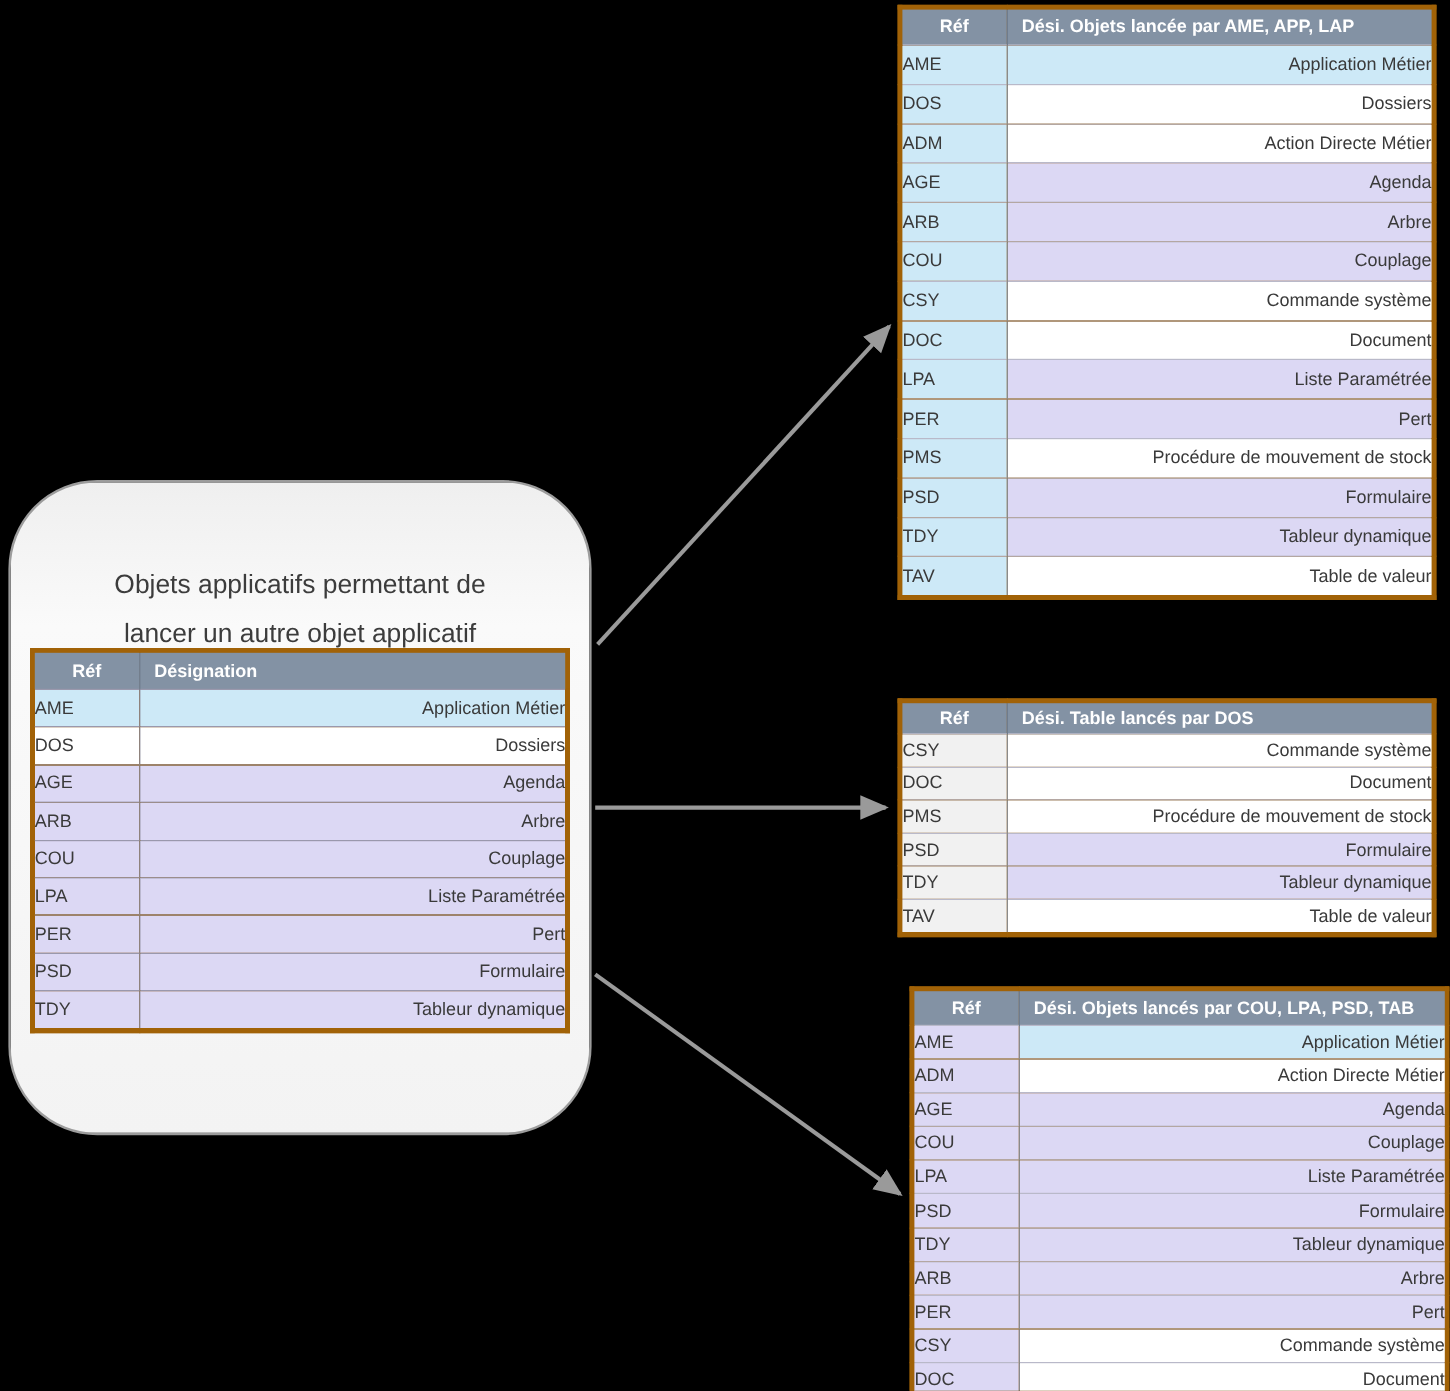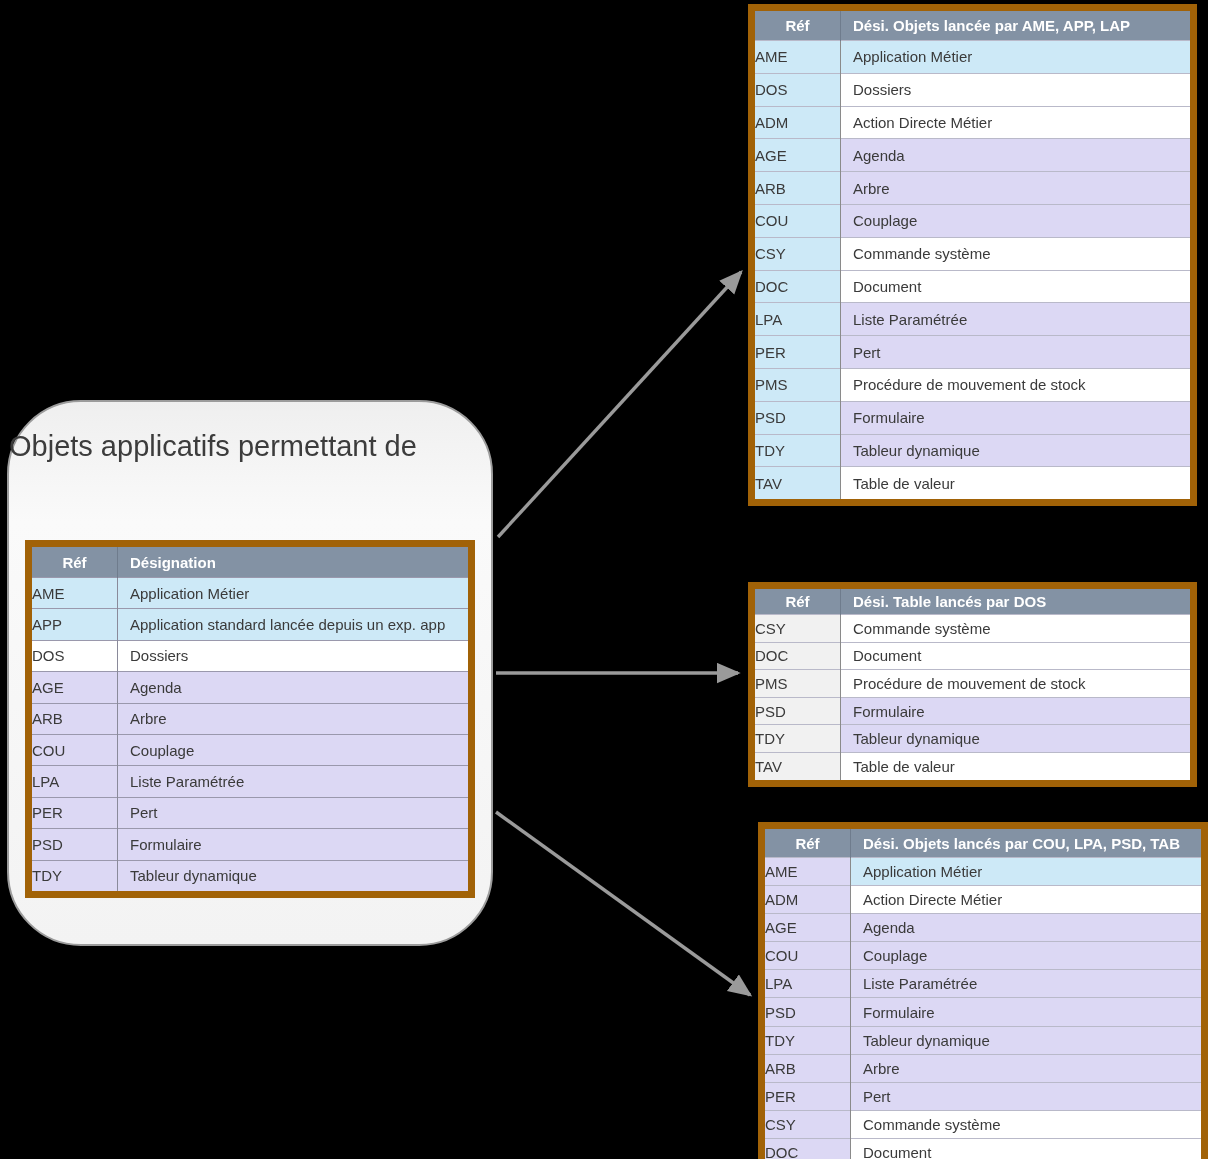--- a/index.html
+++ b/index.html
@@ -15,55 +15,55 @@
   
   .bubble{
     position:absolute;left:7px;top:400px;
     width:486px;height:546px;
     background:linear-gradient(180deg,#efefef 0%,#fafafa 22%,#f3f3f3 100%);
     border:2px solid #9c9c9c;
     border-radius:74px;
     box-sizing:border-box;
   }
   .bubble-title{
-    margin-top:24px;
-    text-align:left;
-    font-size:29px;
+    margin-top:64px;
+    text-align:center;
+    font-size:22px;
     line-height:41px;
     color:#3c3c3c;
   }
 
   
   table.grid{
     border-collapse:collapse;
     table-layout:fixed;
     position:absolute;
     background:#a16207;
-    border:7px solid #a16207;
+    border:4px solid #a16207;
   }
   table.grid th{
     background:#8392a4;
     color:#fff;
     font-weight:bold;
     font-size:15px;
     text-align:left;
     padding:0 0 0 12px;
   }
   table.grid th.ref{ text-align:center; padding:0; }
   table.grid td{
     font-size:15px;
     color:#3a3a3a;
     border-top:1px solid #b9b9c9;
     padding:0;
     overflow:hidden;
     white-space:nowrap;
   }
   table.grid td.ref{ text-align:left; border-right:1px solid #8a8a8a; }
   table.grid th.ref{ border-right:1px solid #6f7c8d; }
-  table.grid td.desi{ padding-left:12px; }
+  table.grid td.desi{ padding-left:12px;text-align:right; }
 
   .bg-blue{ background:#cde9f7; }
   .bg-purple{ background:#dcd8f4; }
   .bg-white{ background:#ffffff; }
   .bg-gray{ background:#f1f1f1; }
 
   
   #t-left{ left:25px; top:540px; width:450px; }
   #t-left th{ height:30px; }
   #t-left td{ height:30.4px; border-color:#9a98ac; }
@@ -95,43 +95,40 @@
   <g id="arrow-group" stroke="#9a9a9a" stroke-width="3.4" fill="none">
       <line x1="498" y1="537" x2="741" y2="272" marker-end="url(#ah)"></line>
       <line x1="496" y1="673" x2="738" y2="673" marker-end="url(#ah)"></line>
       <line x1="496" y1="812" x2="750" y2="995" marker-end="url(#ah)"></line>
     </g>
 </svg>
 
 <div class="bubble">
   <div class="bubble-title">
     <div>Objets applicatifs permettant de</div>
+    <div>lancer un autre objet applicatif</div>
   </div>
 </div>
 
 <div id="mount-left">
     <table class="grid" id="t-left">
       <colgroup>
         <col class="c-ref">
         <col>
       </colgroup>
       <thead>
         <tr>
           <th class="ref">Réf</th>
           <th>Désignation</th>
         </tr>
       </thead>
       <tbody>
         <tr>
           <td class="ref bg-blue">AME</td>
           <td class="desi bg-blue">Application Métier</td>
-        </tr>
-        <tr>
-          <td class="ref bg-blue">APP</td>
-          <td class="desi bg-blue">Application standard lancée depuis un exp. app</td>
         </tr>
         <tr>
           <td class="ref bg-white">DOS</td>
           <td class="desi bg-white">Dossiers</td>
         </tr>
         <tr>
           <td class="ref bg-purple">AGE</td>
           <td class="desi bg-purple">Agenda</td>
         </tr>
         <tr>

